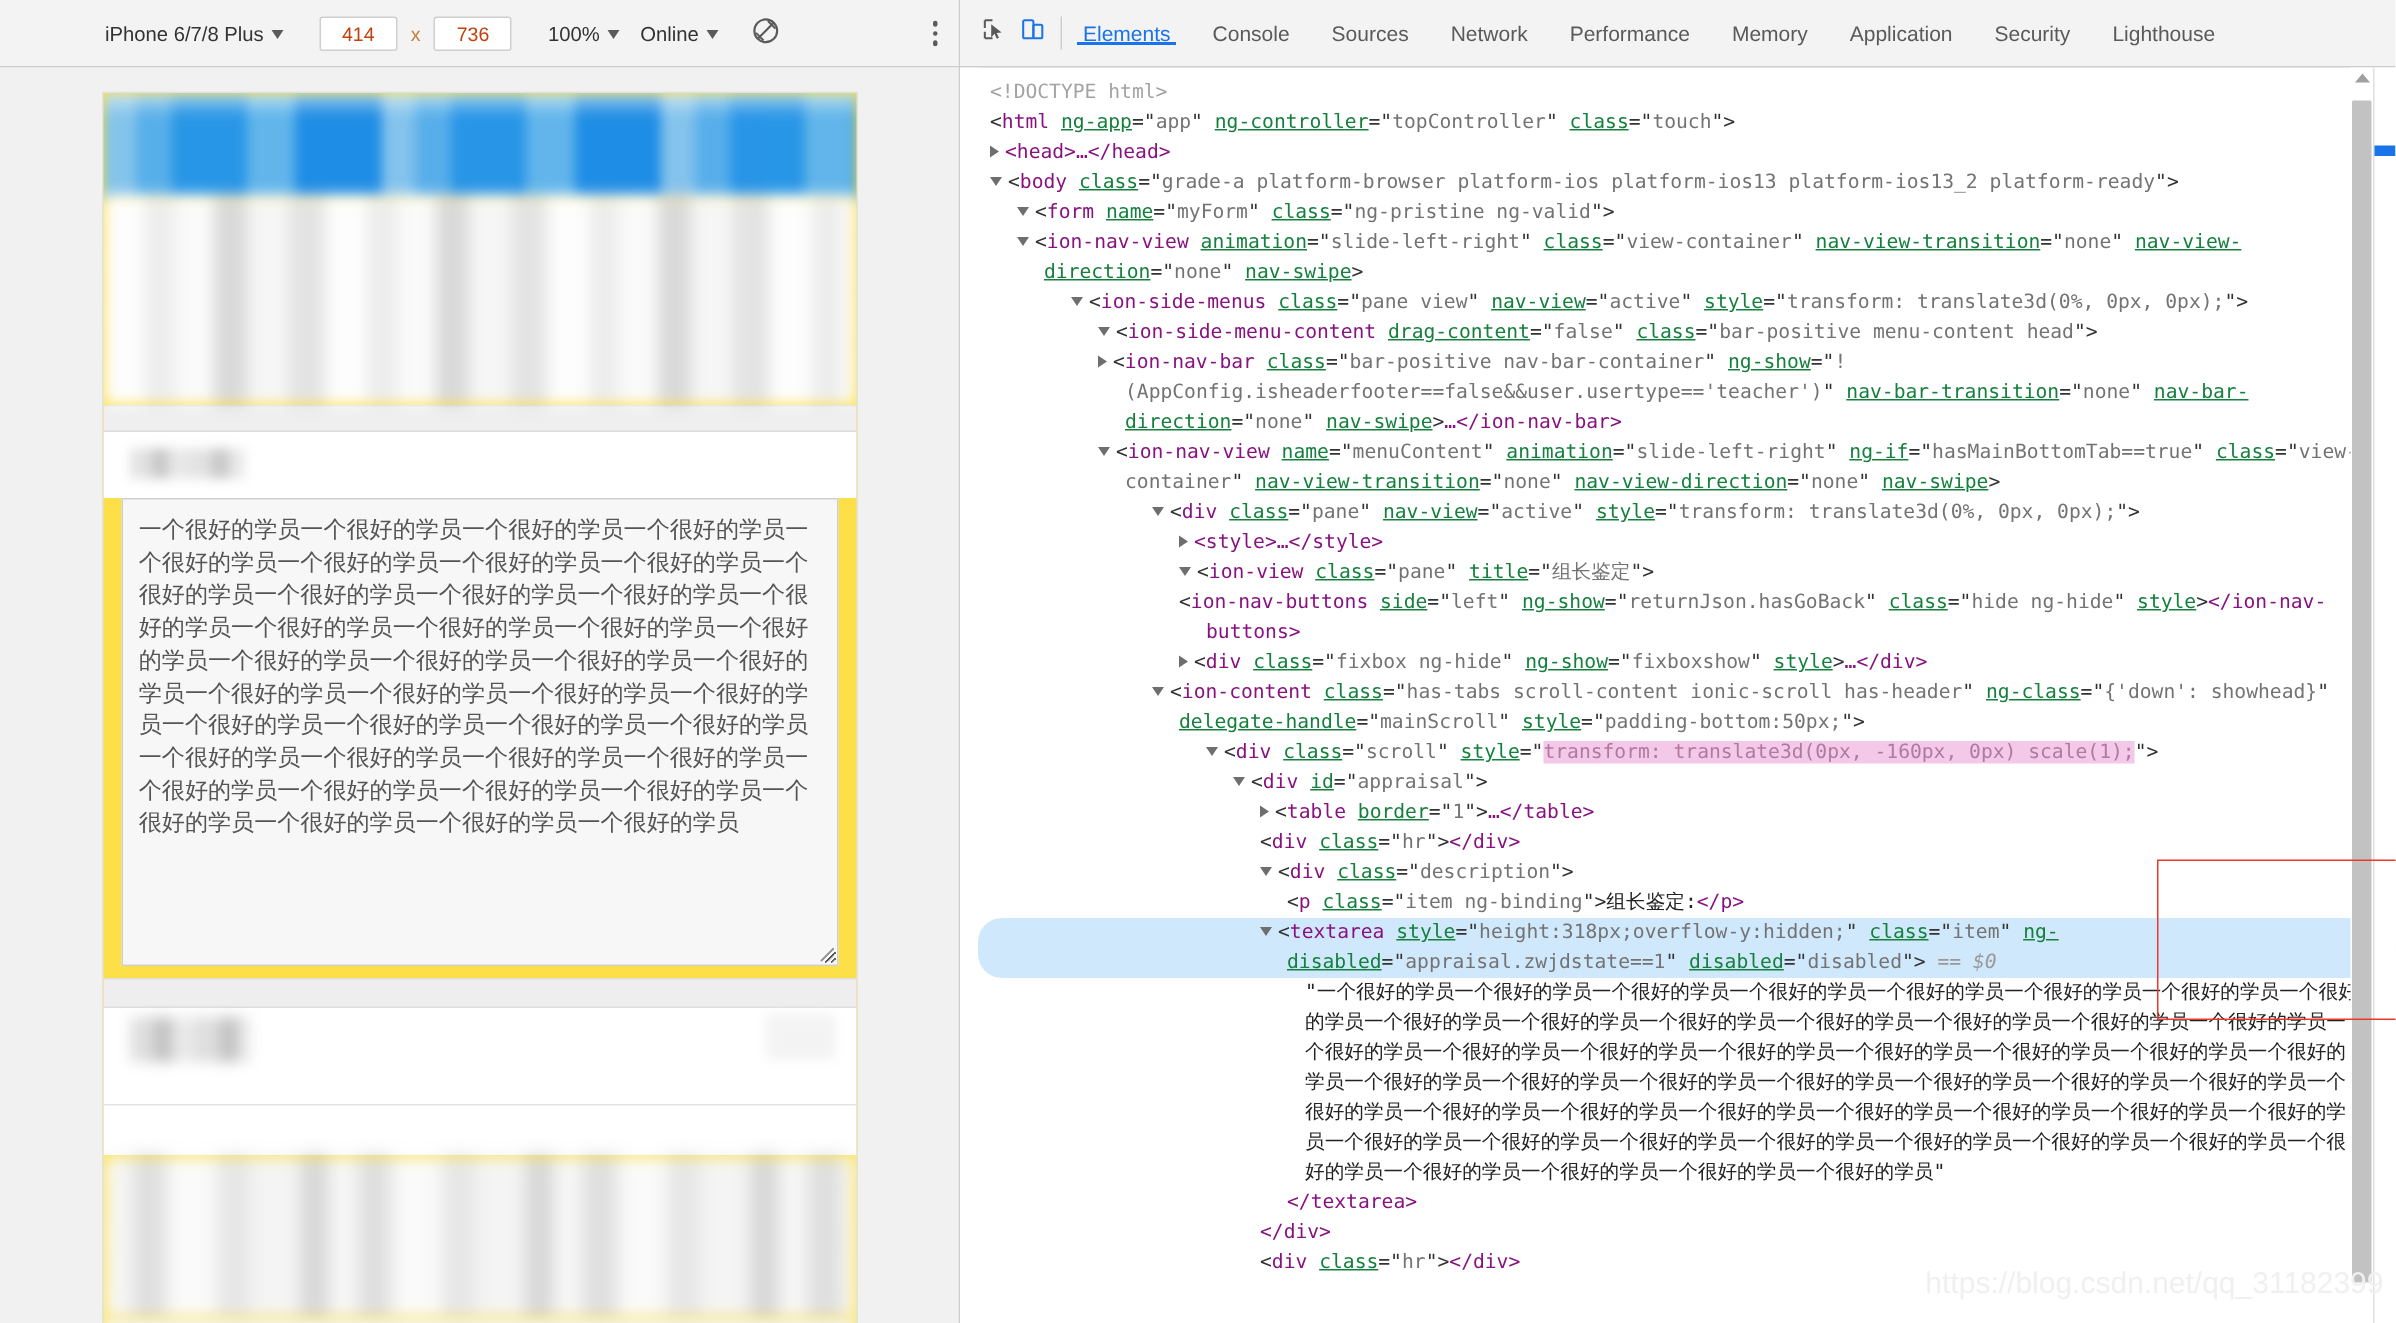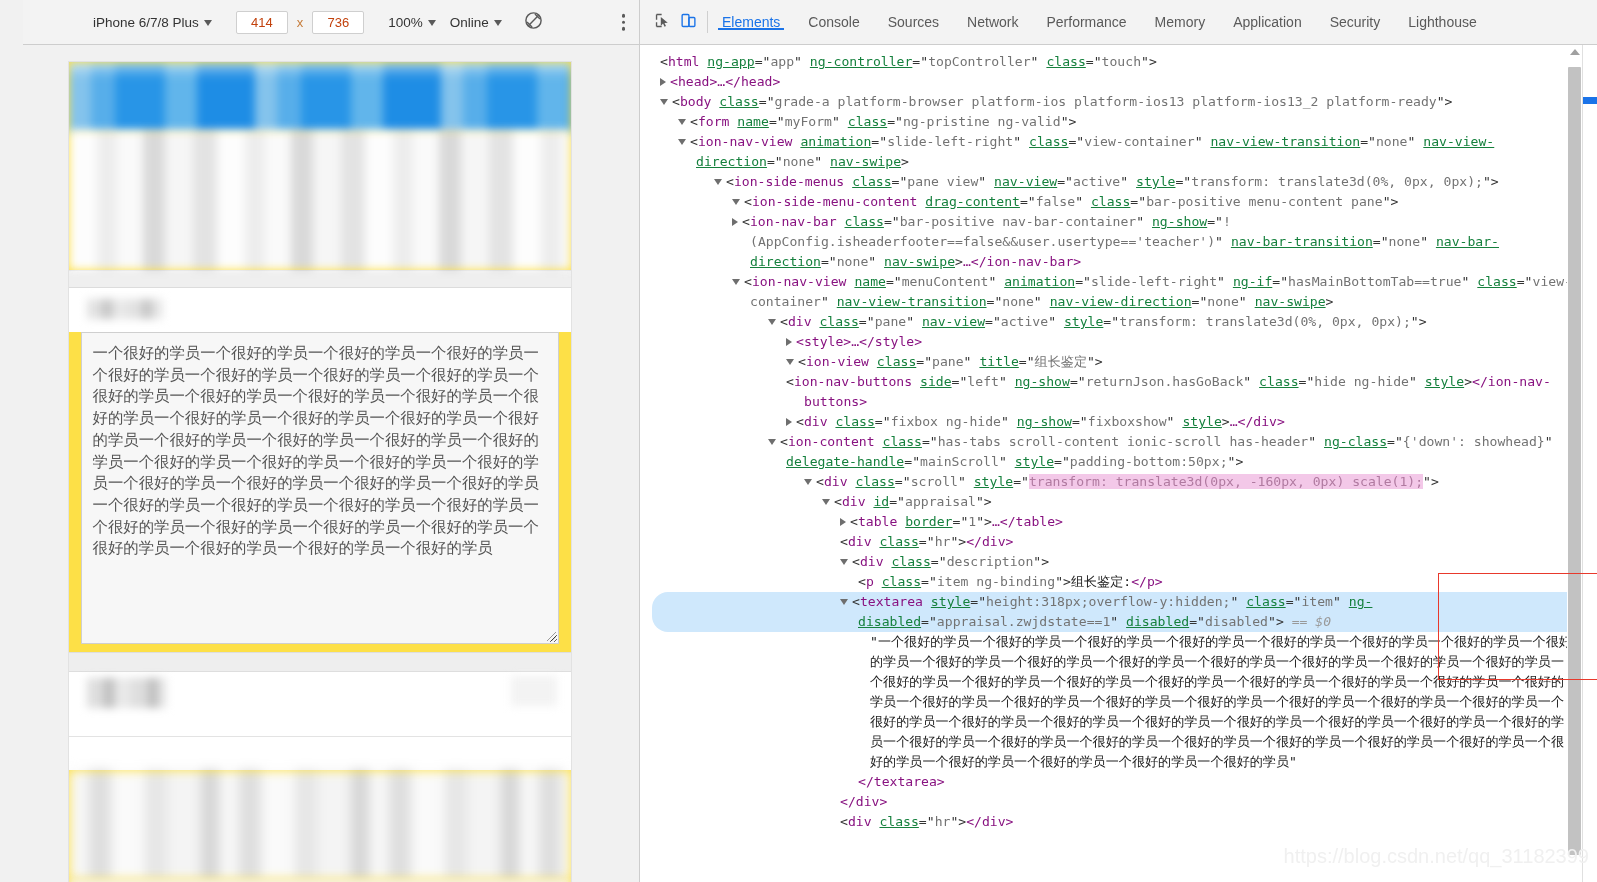--- a/index.html
+++ b/index.html
@@ -24,21 +24,20 @@
 
   
   #device-toolbar {
     height: 45px; min-height: 45px;
     background: #f3f3f3;
     border-bottom: 1px solid #cdcdcd;
     display: flex; align-items: center;
     padding-left: 70px;
     font-size: 13.5px; color: #333;
     position: relative;
-    margin-left: 23px;
   }
   .dt-item { display: flex; align-items: center; white-space: nowrap; }
   .dt-select { cursor: default; }
   .caret {
     display: inline-block; margin-left: 5px;
     border-left: 4.5px solid transparent;
     border-right: 4.5px solid transparent;
     border-top: 6px solid #5a5a5a;
     position: relative; top: 1px;
   }
@@ -408,20 +407,23 @@
         <div class="tab">
             <span>Lighthouse</span>
           </div>
       </div>
     </div>
 
     <div id="code-wrap">
       <div id="gutter"></div>
       <div id="code">
 
+        <div class="ln">
+          <span class="cm">&lt;!DOCTYPE html&gt;</span>
+        </div>
 
         <div class="ln">
           <span class="pu">&lt;</span><span class="tg">html</span>
           <span class="at">ng-app</span><span class="pu">="</span><span class="av">app</span><span class="pu">"</span>
           <span class="at">ng-controller</span><span class="pu">="</span><span class="av">topController</span><span class="pu">"</span>
           <span class="at">class</span><span class="pu">="</span><span class="av">touch</span><span class="pu">"&gt;</span>
         </div>
 
         <div class="ln">
           <span class="tri"></span><span class="tg">&lt;head&gt;…&lt;/head&gt;</span>
@@ -450,21 +452,21 @@
         <div class="ln i3">
           <span class="tri open"></span><span class="pu">&lt;</span><span class="tg">ion-side-menus</span>
           <span class="at">class</span><span class="pu">="</span><span class="av">pane view</span><span class="pu">"</span>
           <span class="at">nav-view</span><span class="pu">="</span><span class="av">active</span><span class="pu">"</span>
           <span class="at">style</span><span class="pu">="</span><span class="av">transform: translate3d(0%, 0px, 0px);</span><span class="pu">"&gt;</span>
         </div>
 
         <div class="ln i4">
           <span class="tri open"></span><span class="pu">&lt;</span><span class="tg">ion-side-menu-content</span>
           <span class="at">drag-content</span><span class="pu">="</span><span class="av">false</span><span class="pu">"</span>
-          <span class="at">class</span><span class="pu">="</span><span class="av">bar-positive menu-content pane</span><span class="pu">"&gt;</span>
+          <span class="at">class</span><span class="pu">="</span><span class="av">bar-positive menu-content head</span><span class="pu">"&gt;</span>
         </div>
 
         <div class="ln i5 cont">
           <span class="tri"></span><span class="pu">&lt;</span><span class="tg">ion-nav-bar</span>
           <span class="at">class</span><span class="pu">="</span><span class="av">bar-positive nav-bar-container</span><span class="pu">"</span>
           <span class="at">ng-show</span><span class="pu">="</span><span class="av">!(AppConfig.isheaderfooter==false&amp;&amp;user.usertype=='teacher')</span><span class="pu">"</span>
           <span class="at">nav-bar-transition</span><span class="pu">="</span><span class="av">none</span><span class="pu">"</span>
           <span class="at">nav-bar-direction</span><span class="pu">="</span><span class="av">none</span><span class="pu">"</span>
           <span class="at">nav-swipe</span><span class="pu">&gt;</span><span class="tg">…&lt;/ion-nav-bar&gt;</span>
         </div>

